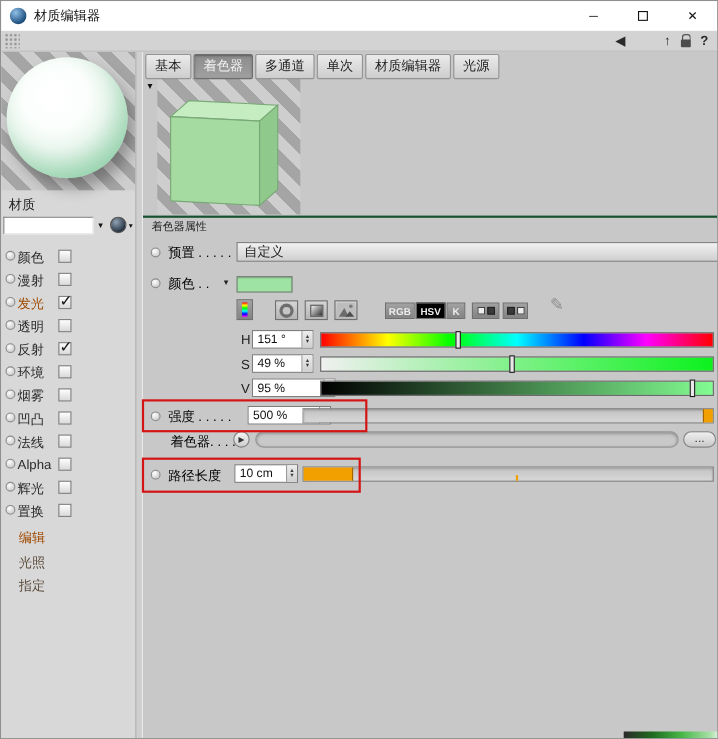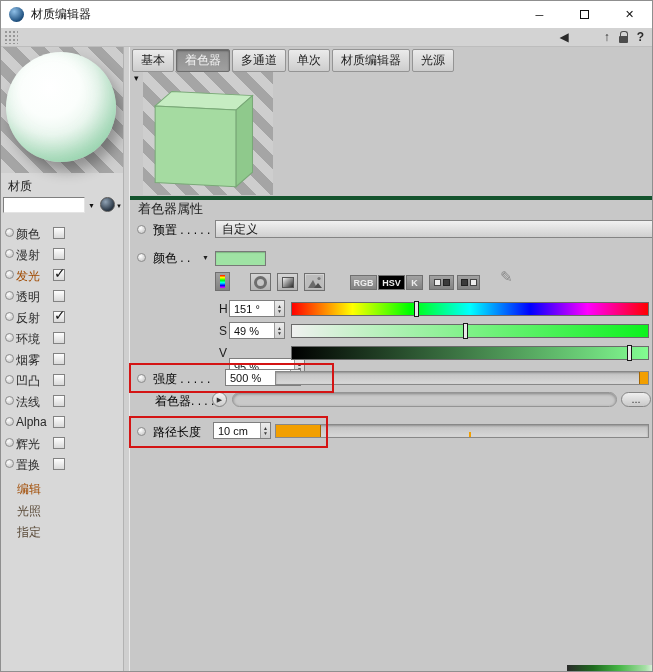--- a/index.html
+++ b/index.html
@@ -50,21 +50,21 @@
 
   
   .main-panel{position:absolute;left:129px;top:46px;right:0;bottom:0;background:#c8c8c8}
   .tabs{position:absolute;left:131px;top:48px;display:flex;gap:2px;z-index:2}
   .tab{padding:2px 8px;font-size:12px;color:#1c1c1c;background:linear-gradient(#ebebeb,#cdcdcd);border:1px solid #949494;border-radius:2px;white-space:nowrap}
   .tab.selected{background:linear-gradient(#8d8d8d,#a0a0a0);color:#f2f2f2;border-color:#6d6d6d;box-shadow:inset 0 1px 2px rgba(0,0,0,.35)}
 
   .collapse-arrow{position:absolute;left:133px;top:72px;font-size:9px;color:#111}
   .shader-preview{position:absolute;left:142px;top:70px;width:130px;height:124px}
 
-  .section-header{position:absolute;left:129px;top:195px;right:0;height:18px;border-top:4px solid #14532d;font-size:13px;color:#1d1d1d;padding-left:8px;line-height:18px}
+  .section-header{position:absolute;left:129px;top:195px;right:0;height:18px;border-top:2px solid #14532d;font-size:10px;color:#1d1d1d;padding-left:8px;line-height:18px}
 
   .prop-circle{position:absolute;width:9px;height:9px;border-radius:50%;border:1px solid #8d8d8d;background:radial-gradient(circle at 35% 30%,#fff,#bdbdbd)}
   .prop-label{position:absolute;font-size:12px;color:#000000;white-space:nowrap}
 
   .dropdown{position:absolute;height:18px;background:linear-gradient(#f1f1f1,#cfcfcf);border:1px solid #848484;display:flex;align-items:center;justify-content:space-between;padding:0 6px;font-size:12px;color:#1a1a1a}
   .dd-arrow{font-size:8px;color:#333}
 
   .swatch{position:absolute;width:51px;height:15px;border:1px solid #787878;box-shadow:inset 0 1px 1px rgba(0,0,0,.2)}
   .expander{position:absolute;font-size:7px;color:#222}
 
@@ -315,21 +315,21 @@
     <span class="spin-arrows">
         <span>▲</span>
         <span>▼</span>
       </span>
   </div>
   <div class="gradbar" style="left:290px;top:323px;width:358px;background:linear-gradient(90deg,#f0f0f0,#0cf21e)">
     <span class="marker" style="left:calc(49% - 3px)"></span>
   </div>
 
   <span class="hsv-lab" style="left:218px;top:345px">V</span>
-  <div class="spinner" style="left:228px;top:357px;width:76px">
+  <div class="spinner" style="left:228px;top:343px;width:76px">
     <span class="spin-val">95 %</span>
     <span class="spin-arrows">
         <span>▲</span>
         <span>▼</span>
       </span>
   </div>
   <div class="gradbar" style="left:290px;top:345px;width:358px;background:linear-gradient(90deg,#000,#82fc91)">
     <span class="marker" style="left:calc(95% - 3px)"></span>
   </div>
 

